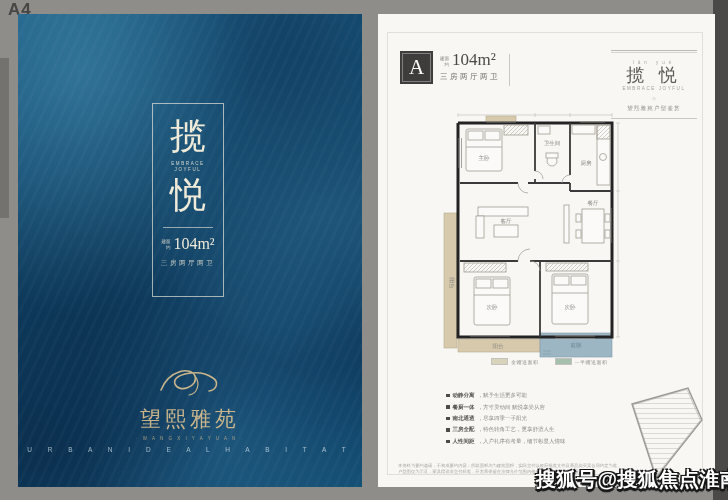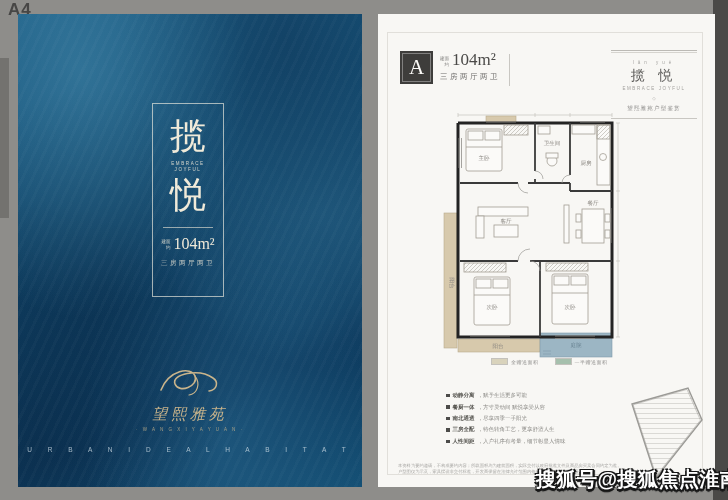--- a/index.html
+++ b/index.html
@@ -28,43 +28,43 @@
   .title-box { position:absolute; left:134px; top:89px; width:72px; height:194px;
       border:1px solid rgba(244,240,226,.65); text-align:center; padding-top:12px; z-index:2; }
   .hanzi { font-family:"Liberation Serif","DejaVu Serif",serif; font-size:36px; line-height:40px; color:#f0ead9; }
   .cover-en { font-size:4.5px; letter-spacing:1.6px; line-height:5.5px; color:rgba(240,234,217,.85); margin:5px 0 3px 0; }
   .title-divider { width:50px; height:1px; background:rgba(240,234,217,.6); margin:12px auto 7px auto; }
   .area-row { display:flex; justify-content:center; align-items:flex-end; gap:3px; }
   .area-prefix { text-align:right; font-size:4.5px; line-height:5.5px; color:rgba(240,234,217,.85); padding-bottom:2px; }
   .area-val { font-family:"Liberation Serif","DejaVu Serif",serif; font-size:16px; line-height:17px; color:#f0ead9; }
   .layout-txt { font-size:6.5px; letter-spacing:2.5px; color:rgba(240,234,217,.8); margin-top:7px; }
   .logo-block { position:absolute; left:0; top:350px; width:100%; text-align:center; z-index:2; }
-  .logo-name { font-family:"Liberation Serif","DejaVu Serif",serif; font-size:15px; letter-spacing:4px;
-               color:#c9b48b; margin-top:3px;font-style:italic; }
+  .logo-name { font-family:"Liberation Serif","DejaVu Serif",serif; font-size:21px; letter-spacing:4px;
+               color:#c9b48b; margin-top:3px; }
   .logo-sub { font-size:4.5px; letter-spacing:2px; color:rgba(201,180,139,.8); margin-top:3px; }
   .cover-footer { position:absolute; left:0; top:432px; width:100%; text-align:center;
       font-size:6.5px; letter-spacing:7px; color:rgba(212,226,233,.75); z-index:2; }
 
   
   .page { position:absolute; left:378px; top:14px; width:337px; height:473px; background:#f8f7f4; }
   .page-frame { position:absolute; inset:18px 12px 12px 9px; border:1px solid #e1dfda; pointer-events:none; }
   .unit-badge { position:absolute; left:22px; top:37px; width:33px; height:33px; background:#3e3d3b;
       color:#fbfaf7; font-family:"Liberation Serif","DejaVu Serif",serif; font-size:21px;
       display:flex; align-items:center; justify-content:center; box-shadow:inset 0 0 0 2px #3e3d3b, inset 0 0 0 3px rgba(255,255,255,.35); }
   .hdr-text { position:absolute; left:62px; top:37px; }
   .hdr-row1 { display:flex; align-items:flex-end; gap:3px; }
   .hdr-prefix { text-align:right; font-size:4.5px; line-height:5.5px; color:#7c7b79; padding-bottom:2px; }
   .hdr-area { font-family:"Liberation Serif","DejaVu Serif",serif; font-size:17px; line-height:18px; color:#4b4a48; }
   .hdr-layout { font-size:7.5px; letter-spacing:2.5px; color:#6e6d6b; margin-top:3px; }
   .hdr-divider { position:absolute; left:131px; top:40px; width:1px; height:32px; background:#c9c7c2; }
 
   .masthead { position:absolute; left:228px; top:36px; width:96px; text-align:center; }
   .orn-top { width:86px; margin:0 auto 7px auto; height:3px; border-top:1px solid #bcbab5; border-bottom:1px solid #d6d4cf; }
   .mh-tiny { font-size:4.5px; color:#a6a5a2; letter-spacing:4px; margin-bottom:2px; }
-  .mh-title { font-family:"Liberation Serif","DejaVu Serif",serif; font-size:14px; letter-spacing:5px;
+  .mh-title { font-family:"Liberation Serif","DejaVu Serif",serif; font-size:18px; letter-spacing:5px;
               color:#5c5b59; line-height:17px; margin-bottom:2px; }
   .mh-sub { font-size:4.5px; letter-spacing:1.6px; color:#a09f9c; margin-bottom:5px; }
   .mh-diamond { font-size:4.5px; color:#b3b2af; margin-bottom:4px; }
   .mh-tagline { font-size:5.5px; letter-spacing:1.2px; color:#8b8a88; margin-bottom:6px; }
   .orn-bottom { width:86px; margin:0 auto; height:1px; background:#c9c7c2; }
 
   .plan-svg { position:absolute; left:62px; top:99px; }
 
   .legend { position:absolute; left:113px; top:344px; display:flex; gap:16px; align-items:center; }
   .legend-item { display:flex; align-items:center; gap:3px; }

